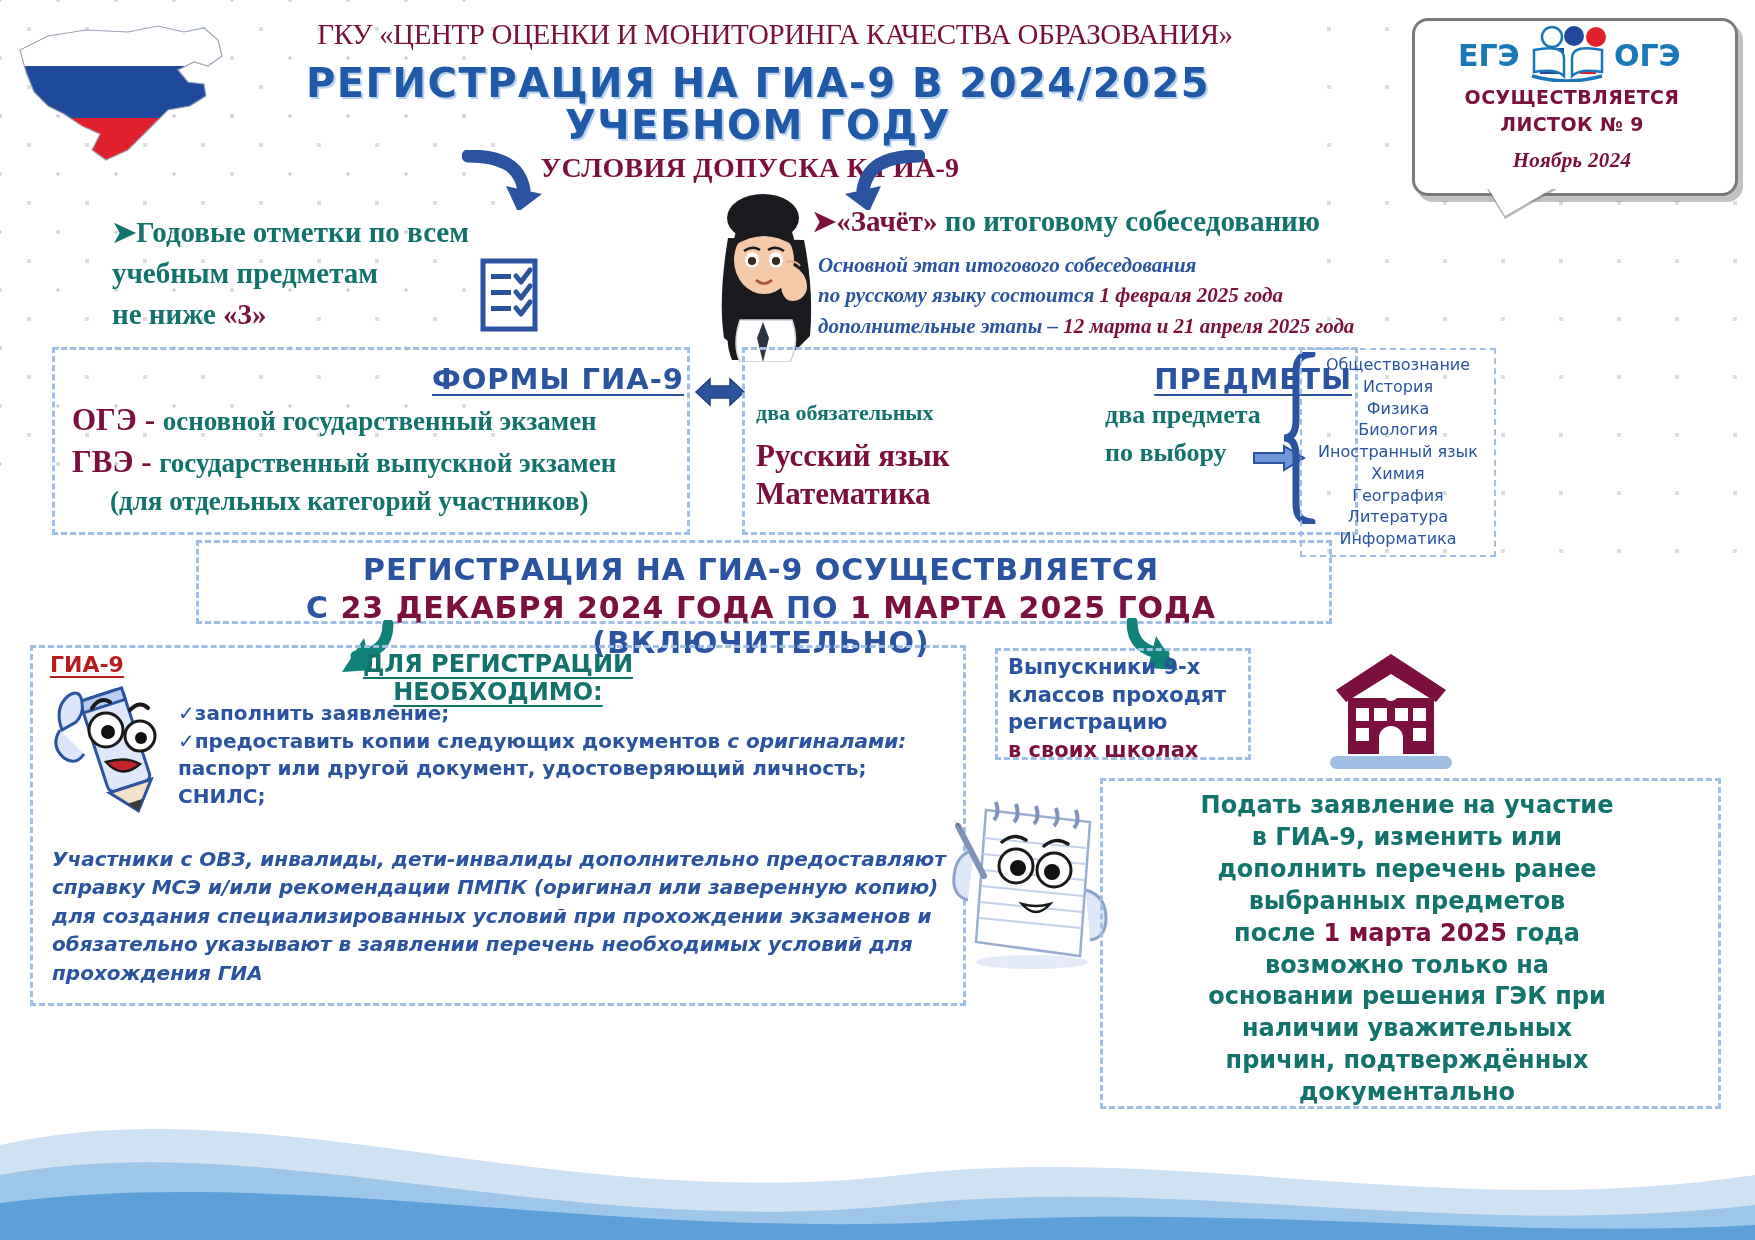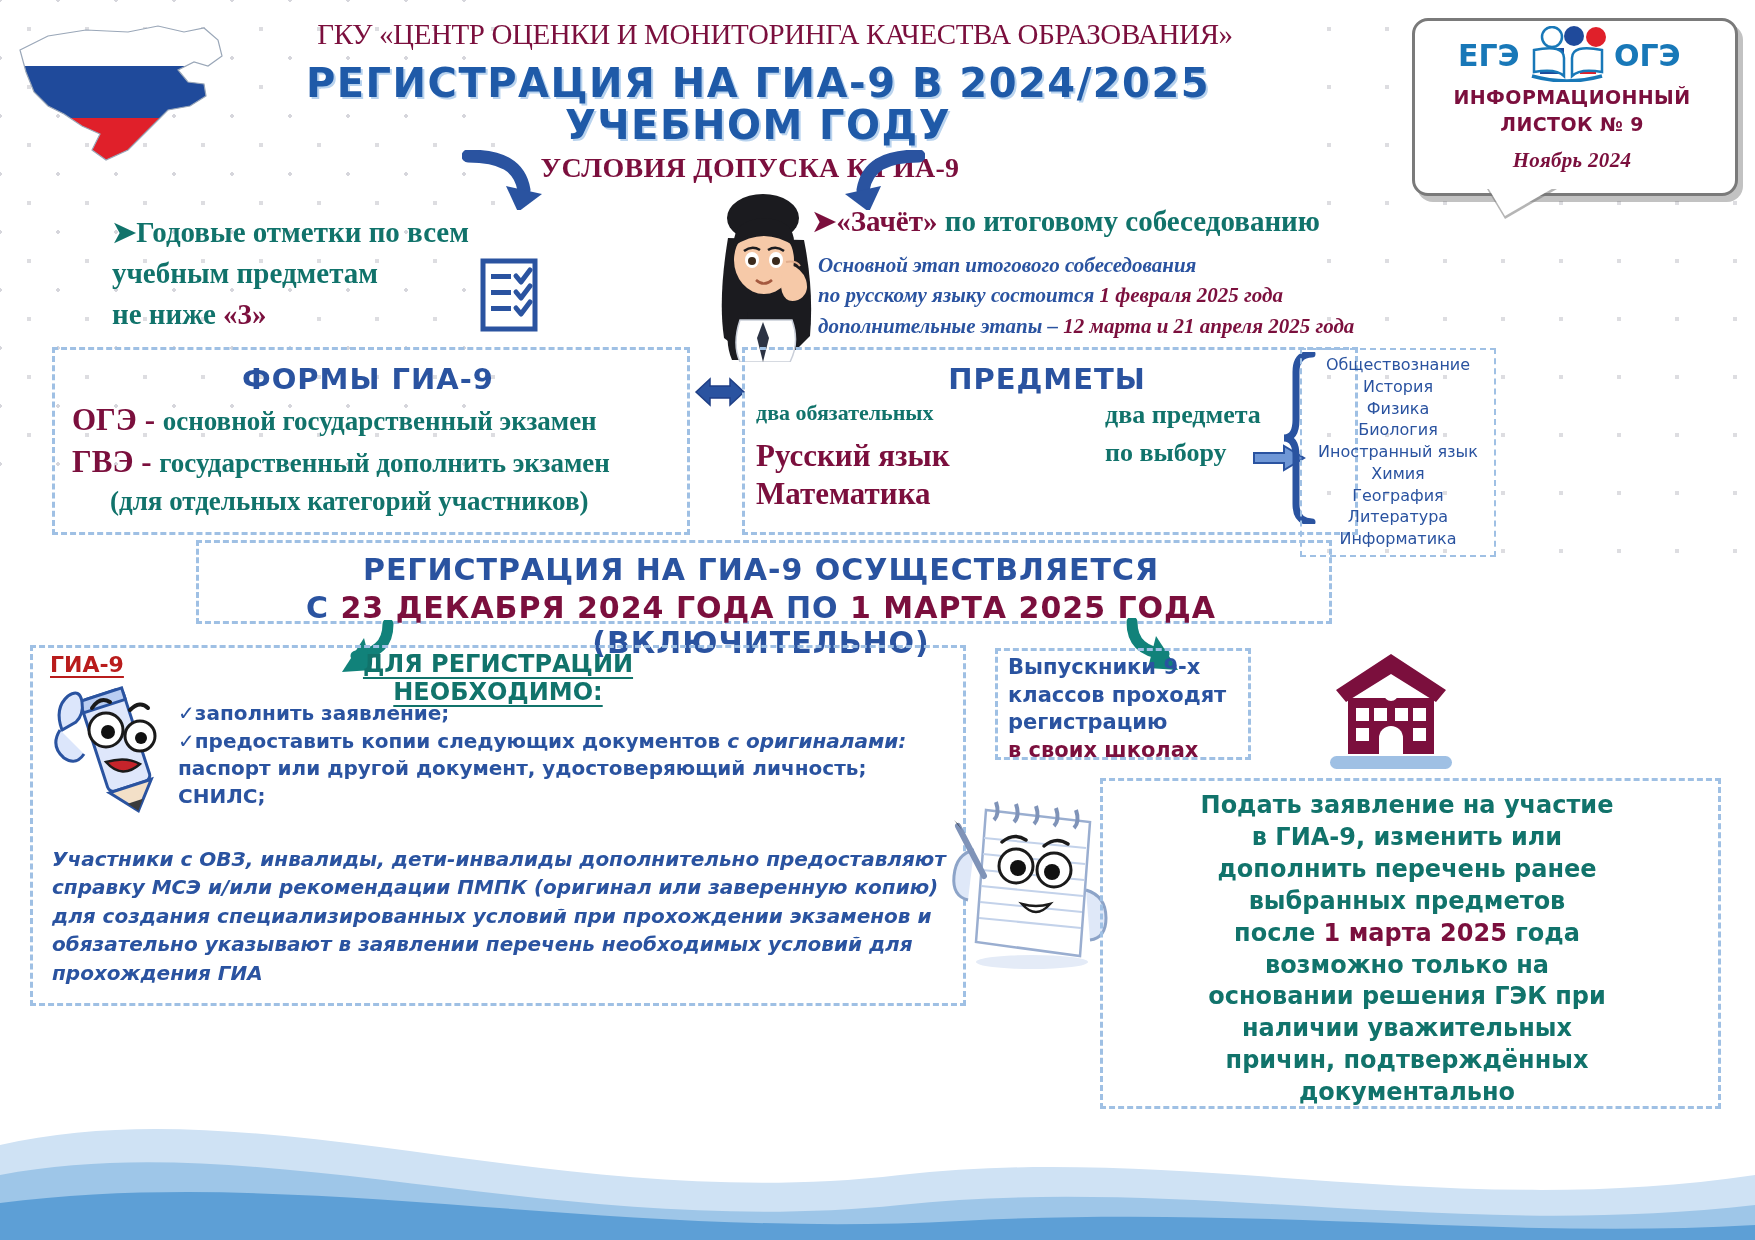--- a/index.html
+++ b/index.html
@@ -129,24 +129,24 @@
   }
 
   .formsbox{left:52px;top:347px;width:632px;height:182px;}
   .subjbox{left:742px;top:347px;width:610px;height:182px;}
   .regbox{left:196px;top:540px;width:1130px;height:78px;}
   .leftbigbox{left:30px;top:645px;width:930px;height:355px;}
   .gradbox{left:995px;top:648px;width:250px;height:106px;}
   .afterbox{left:1100px;top:778px;width:615px;height:325px;}
 
   .box-title{
-    position:absolute;text-align:center;
+    position:absolute;text-align:right;
     font-family:"DejaVu Sans",sans-serif;font-weight:bold;font-size:29px;
     color:#2a53a0;letter-spacing:1px;
-    text-underline-offset:5px;
+    text-decoration:underline;text-underline-offset:5px;
   }
   .forms-title{left:52px;top:362px;width:632px;}
   .subj-title{left:742px;top:362px;width:610px;}
 
   .forms-line{
     position:absolute;left:72px;width:640px;
     font-family:"Liberation Serif",serif;font-weight:bold;font-size:27px;
     color:#11736b;white-space:nowrap;
   }
   .fl1{top:402px;}
@@ -285,21 +285,21 @@
     <circle cx="98" cy="11" r="10" fill="#ffffff" stroke="#1878b8" stroke-width="2.5"></circle>
     <circle cx="120" cy="10" r="10" fill="#1f4a9b"></circle>
     <circle cx="142" cy="11" r="10" fill="#e0202a"></circle>
     <path d="M86,22 h50 v26 h-50 z" fill="#1f4a9b"></path>
     <path d="M110,22 h16 v26 h-16 z" fill="#ffffff"></path>
     <path d="M126,22 h16 v26 h-16 z" fill="#e0202a"></path>
     <path d="M80,24 q30,-6 30,8 v18 q-8,-8 -30,-4 z" fill="#ffffff" stroke="#1878b8" stroke-width="2.5"></path>
     <path d="M148,24 q-30,-6 -30,8 v18 q8,-8 30,-4 z" fill="#ffffff" stroke="#1878b8" stroke-width="2.5"></path>
     <path d="M78,50 q35,10 70,0" stroke="#1878b8" stroke-width="3.5" fill="none"></path>
   </svg>
-  <div class="bubble-l1">ИНФОРМАЦИОННЫЙ</div>
+  <div class="bubble-l1">ОСУЩЕСТВЛЯЕТСЯ</div>
   <div class="bubble-l2">ЛИСТОК № 9</div>
   <div class="bubble-l3">Ноябрь 2024</div>
 
   <div class="cond1">
     <span class="chev">➤</span><span>Годовые отметки по всем</span><br>
     <span>учебным предметам</span><br>
     <span>не ниже </span><span class="q">«3»</span>
   </div>
 
   <svg class="checklist-icon" width="58" height="74" viewBox="0 0 58 74">
@@ -339,21 +339,21 @@
     <div><span>по русскому языку состоится </span><span class="dt">1 февраля 2025 года</span></div>
     <div><span>дополнительные этапы – </span><span class="dt">12 марта и 21 апреля 2025 года</span></div>
   </div>
 
   <div class="dashbox formsbox"></div>
   <div class="box-title forms-title">ФОРМЫ ГИА-9</div>
   <div class="forms-line fl1">
     <span class="ab">ОГЭ</span><span class="ab"> - </span><span>основной государственный экзамен</span>
   </div>
   <div class="forms-line fl2">
-    <span class="ab">ГВЭ</span><span class="ab"> - </span><span>государственный дополнить экзамен</span>
+    <span class="ab">ГВЭ</span><span class="ab"> - </span><span>государственный выпускной экзамен</span>
   </div>
   <div class="forms-line fl3">(для отдельных категорий участников)</div>
 
   <svg class="bluearrow-mid" width="52" height="34" viewBox="0 0 52 34">
     <path d="M2,17 L16,4 L16,11 L36,11 L36,4 L50,17 L36,30 L36,23 L16,23 L16,30 Z" fill="#2a53a0" stroke="#1f3f86" stroke-width="1.5"></path>
   </svg>
 
   <div class="dashbox subjbox"></div>
   <div class="box-title subj-title">ПРЕДМЕТЫ</div>
   <div class="subj-col sc-a">два обязательных</div>

